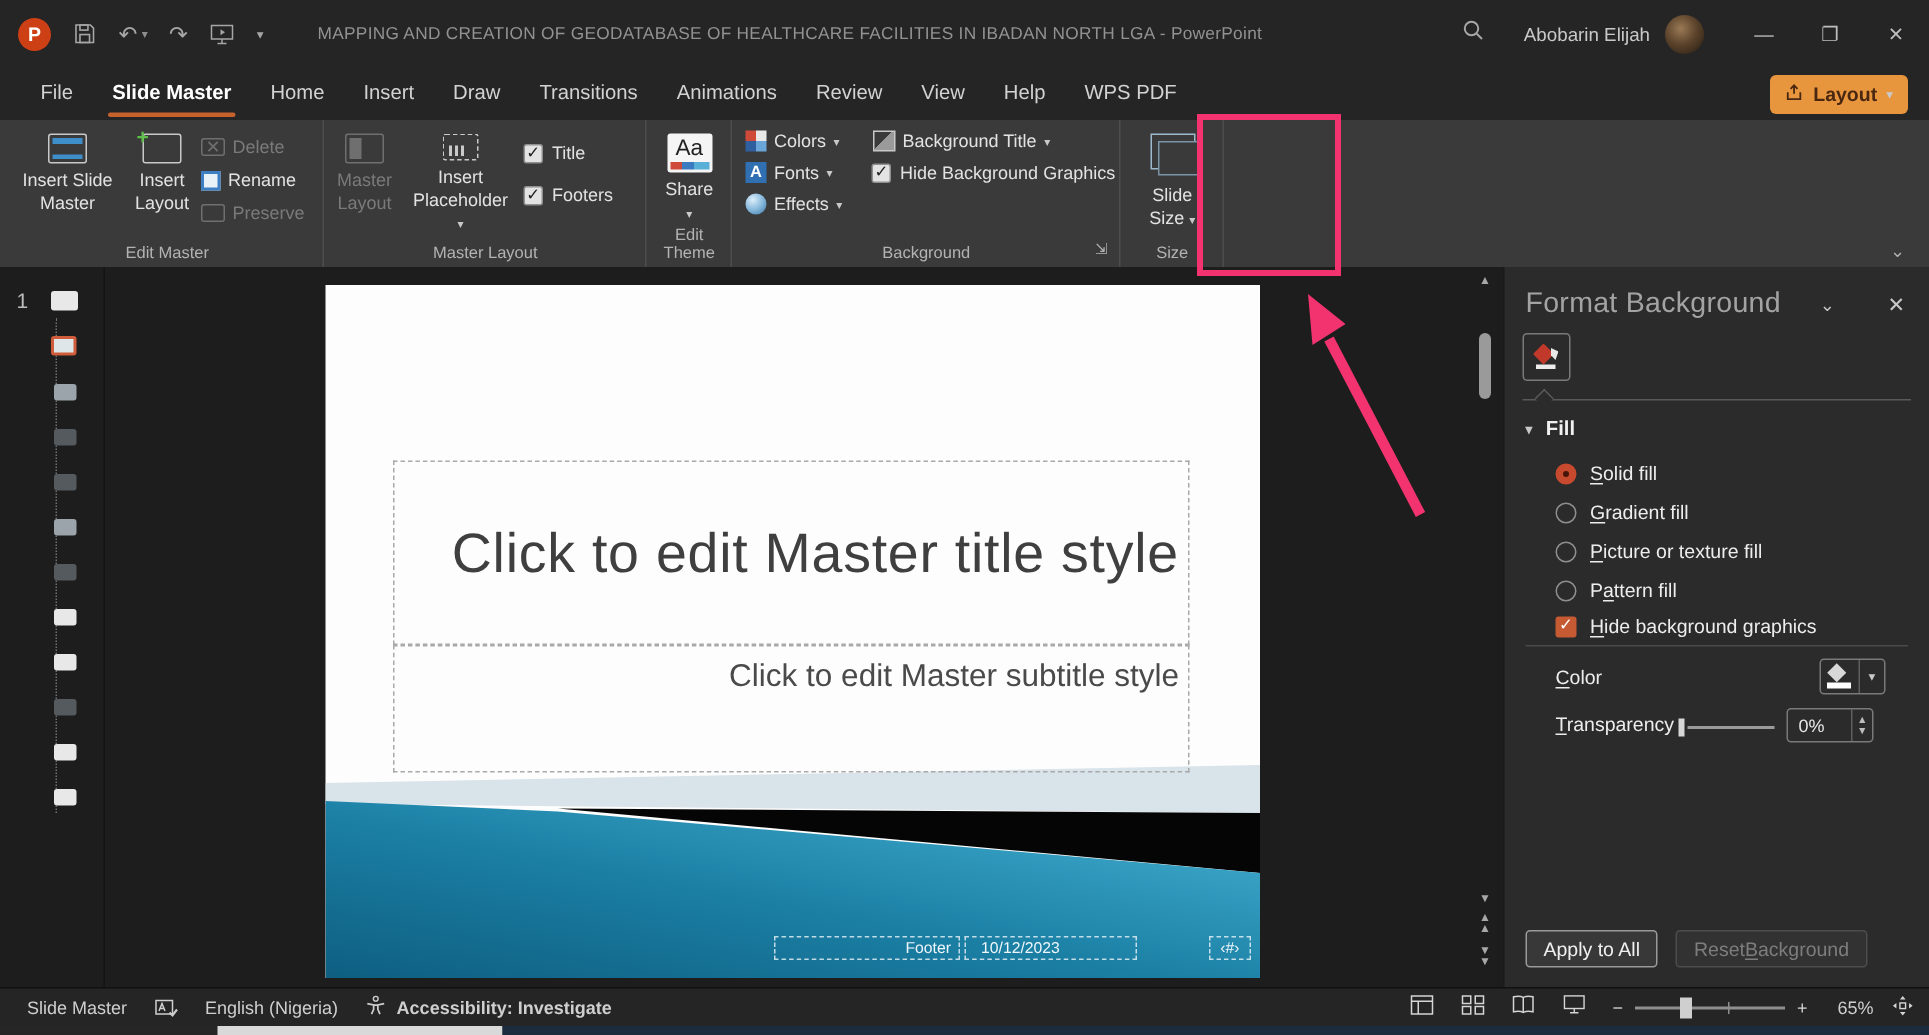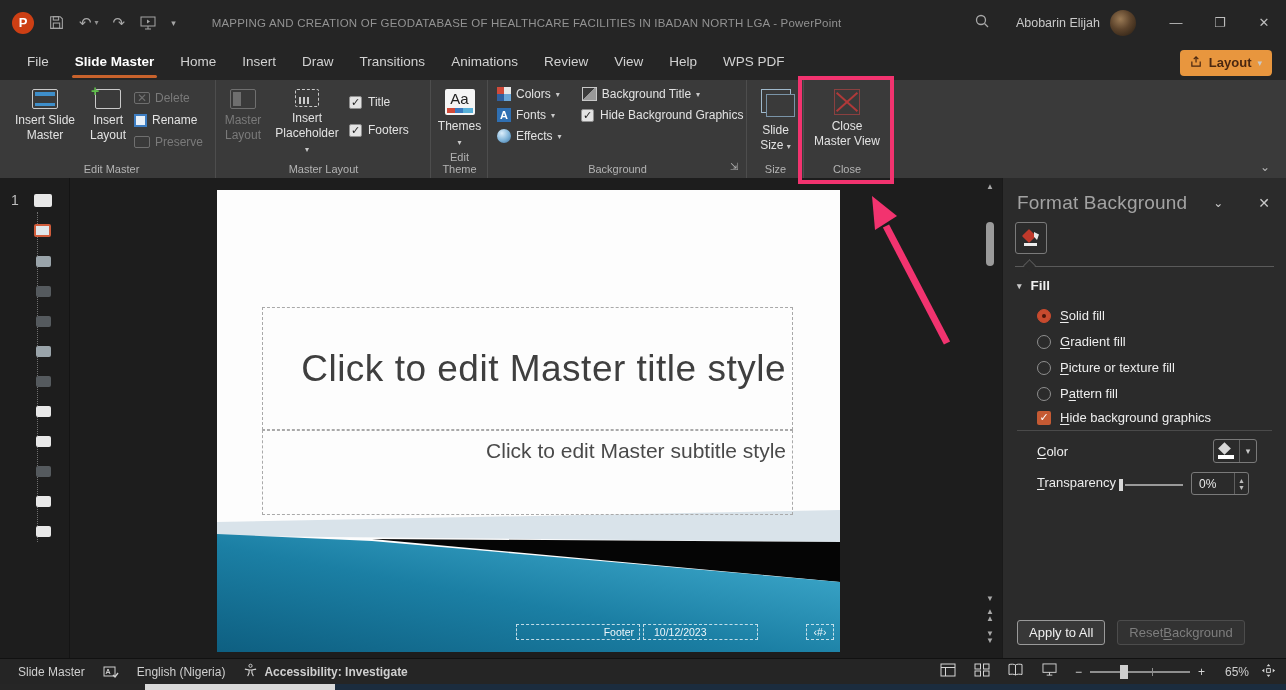--- a/index.html
+++ b/index.html
@@ -285,21 +285,21 @@
           </div>
         </div>
       </div>
       <div class="grp-label">Master Layout</div>
     </div>
 
     <div class="grp" style="left:432px;width:56px;">
       <div class="grp-inner" style="justify-content:center">
         <div class="bigbtn" style="width:52px">
           <div class="themes-ico">Aa</div>
-          <span><span>Themes</span><br><span class="chev">▾</span></span>
+          <span><span>Share</span><br><span class="chev">▾</span></span>
         </div>
       </div>
       <div class="grp-label">Edit Theme</div>
     </div>
 
     <div class="grp" style="left:489px;width:258px;">
       <div class="grp-inner" style="flex-direction:column;gap:7px;padding-left:8px;padding-top:7px;">
         <div style="display:flex;gap:22px;">
           <div class="smallbtn">
             <span class="sq4">
@@ -331,39 +331,30 @@
         <div class="smallbtn">
           <span class="fx-ico"></span>
           <span>Effects</span>
             <span class="chev">▾</span>
         </div>
       </div>
       <div class="grp-label">Background</div>
       <div class="dlauncher">⇲</div>
     </div>
 
-    <div class="grp" style="left:748px;width:56px;">
+    <div class="grp" style="left:748px;width:68px;">
       <div class="grp-inner" style="justify-content:center">
         <div class="bigbtn" style="width:50px">
           <div class="slidesize-ico"></div>
           <span style="margin-top:6px"><span>Slide Size</span> <span class="chev">▾</span></span>
         </div>
       </div>
       <div class="grp-label">Size</div>
     </div>
 
-    <div class="grp" style="left:803px;width:88px;border-right:none;">
-      <div class="grp-inner" style="justify-content:center">
-        <div class="bigbtn" style="width:78px">
-          <div class="cmv-ico"></div>
-          <span>Close Master View</span>
-        </div>
-      </div>
-      <div class="grp-label">Close</div>
-    </div>
 
     <div class="ribbon-collapse">⌄</div>
   </div>
 
   <div class="work">
 
     <div class="thumbs">
       <div class="thumb-num">1</div>
       <div class="dotline"></div>
       <div class="thumb master"></div>

